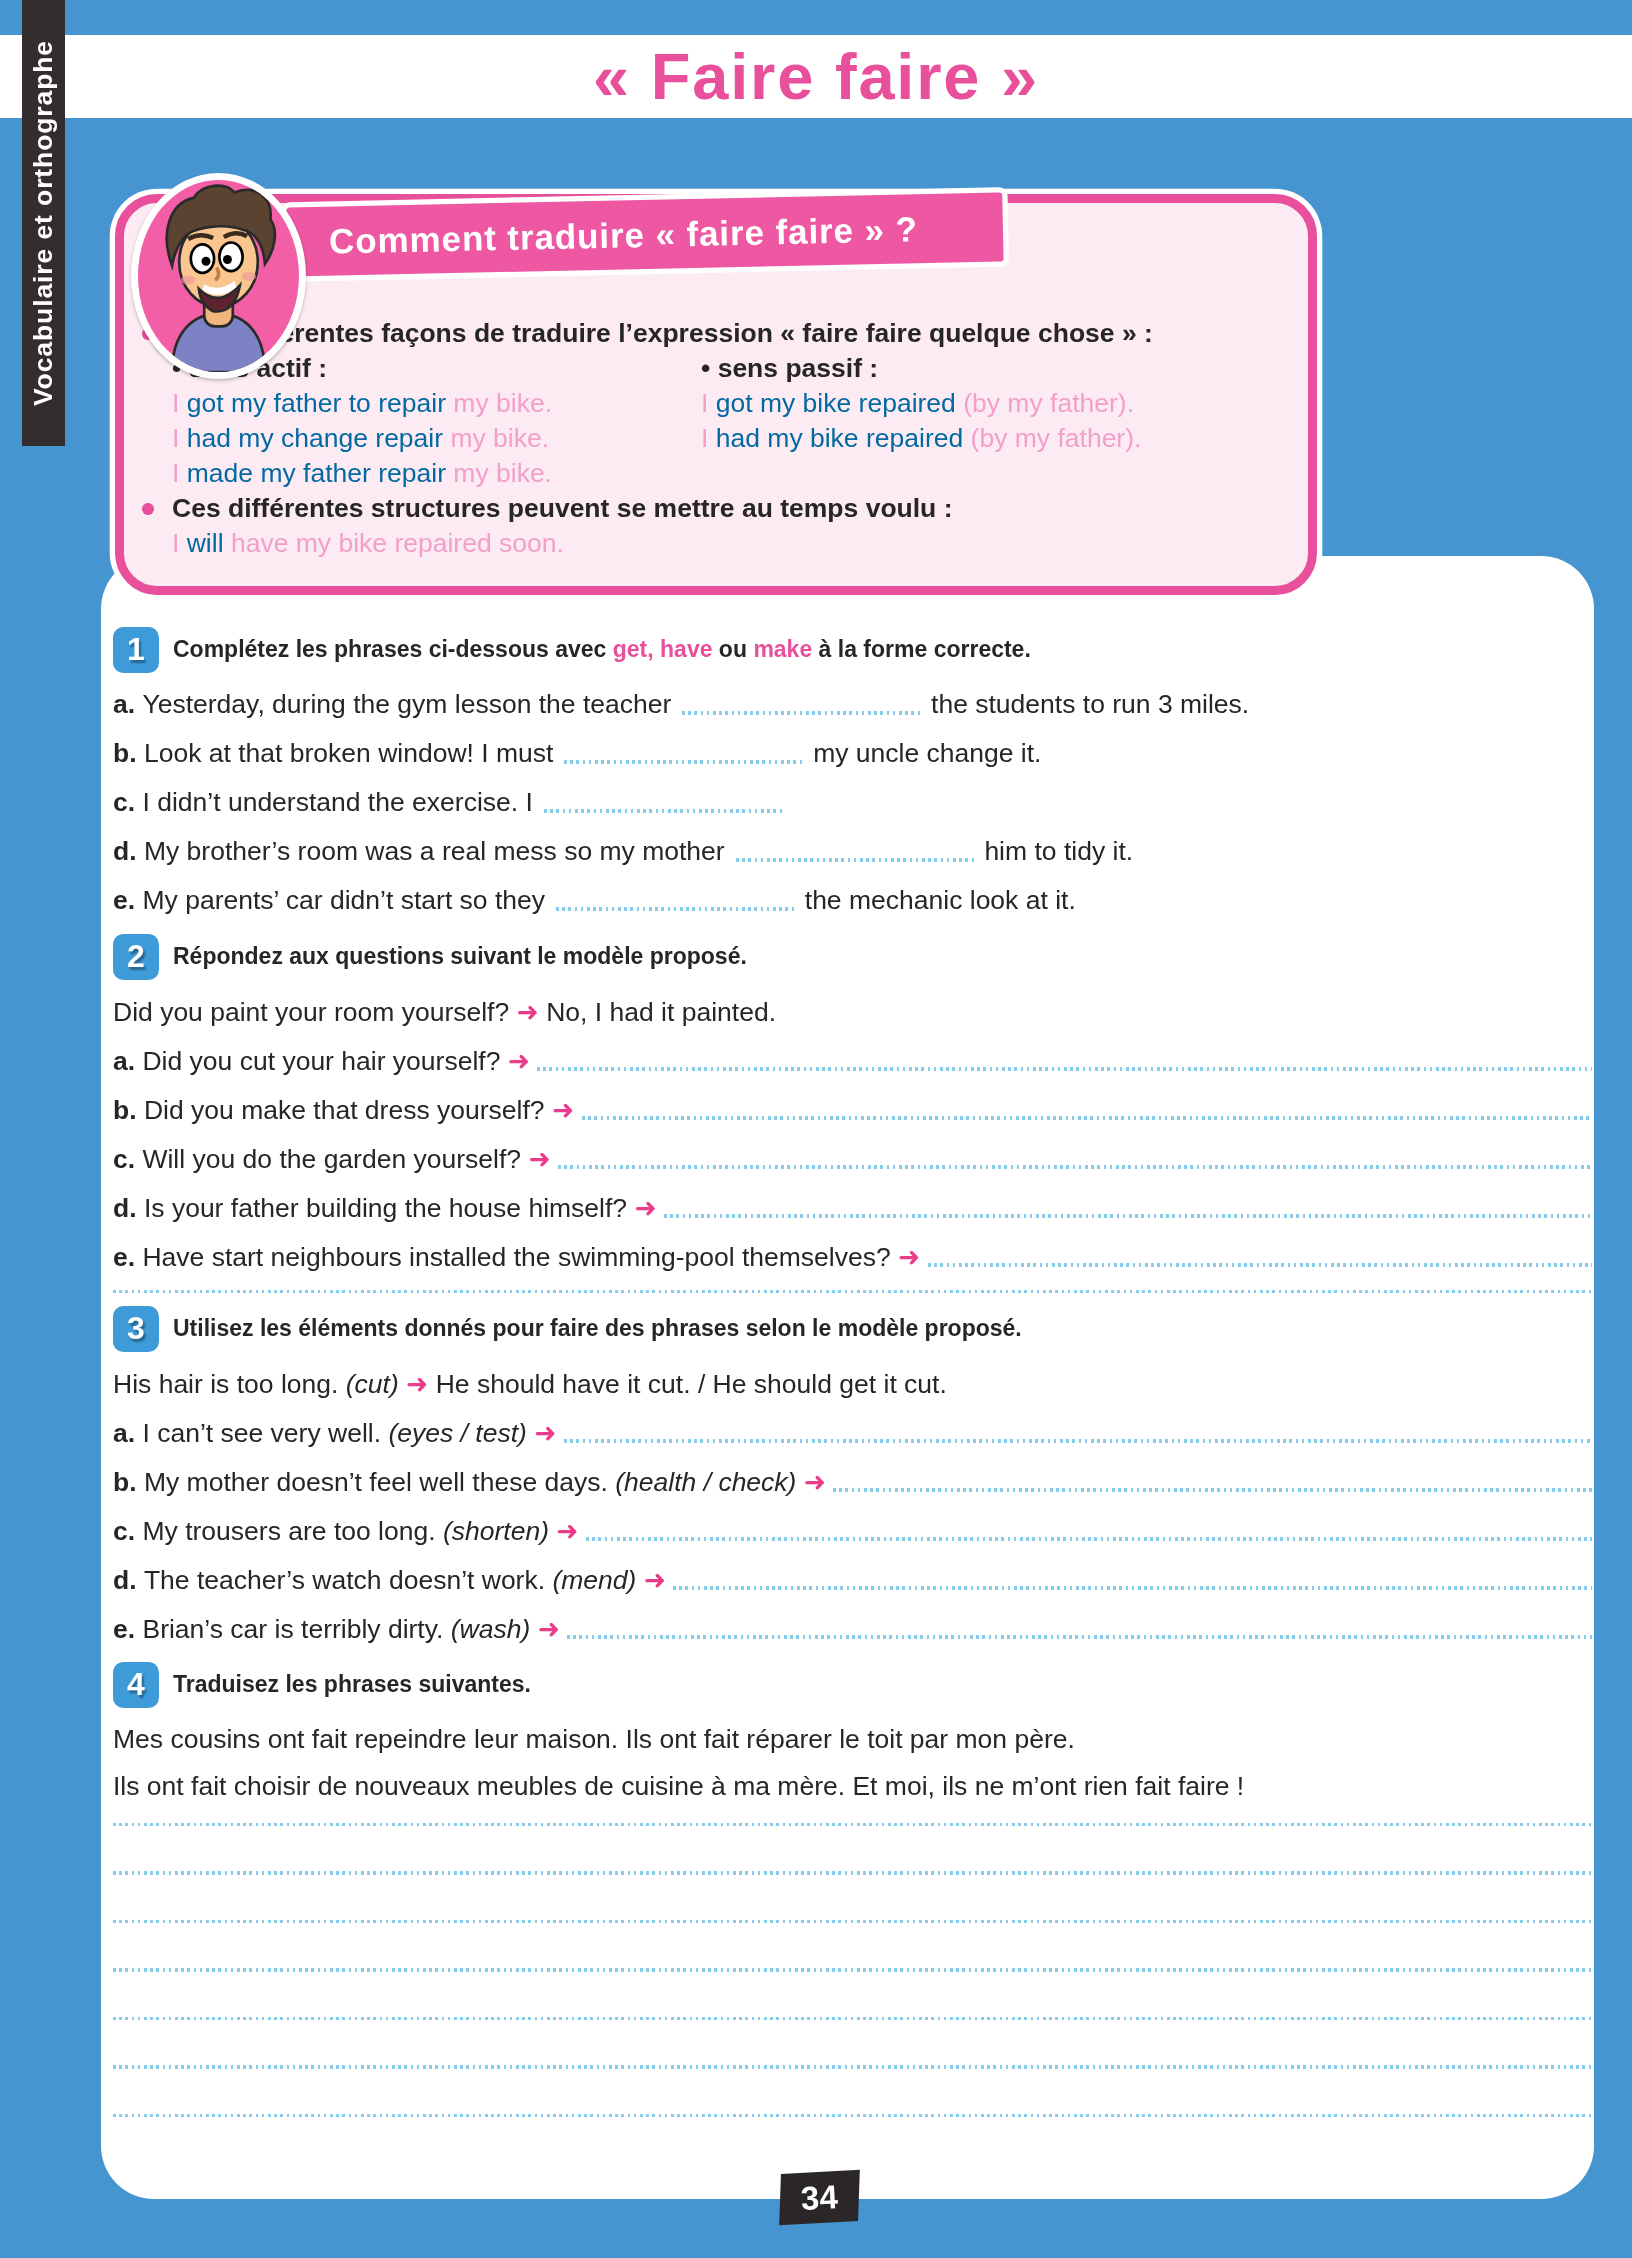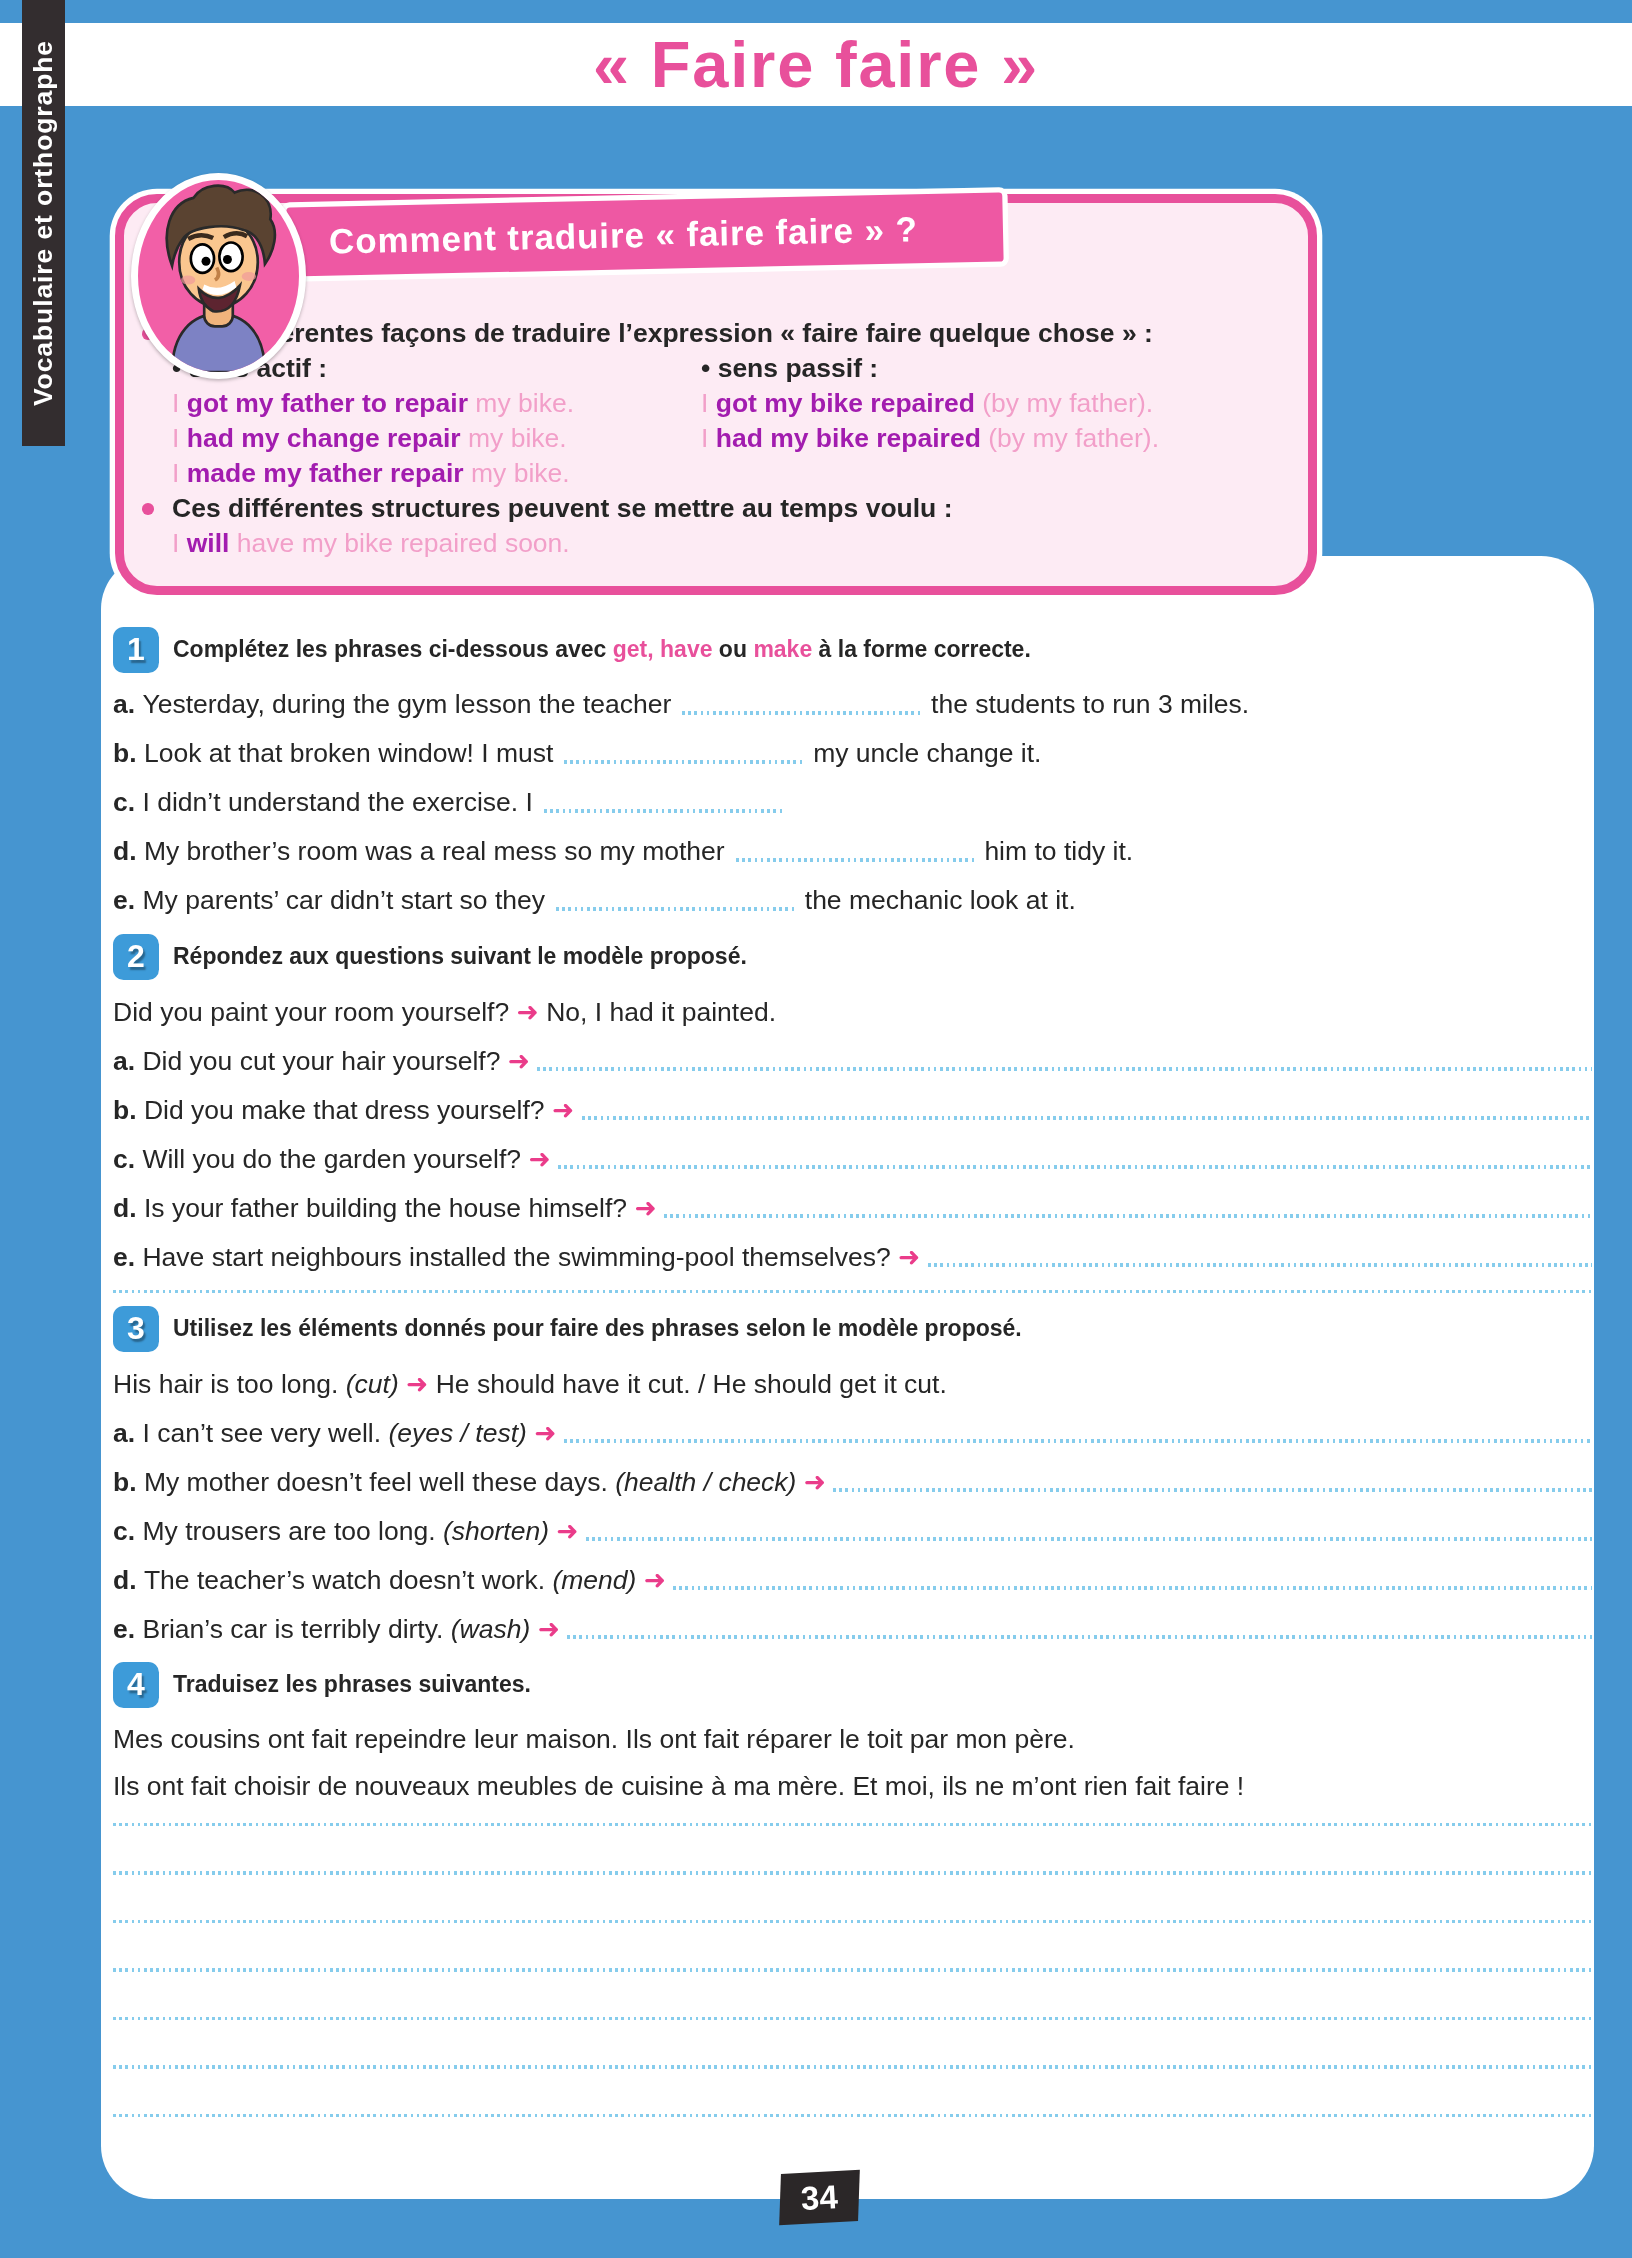--- a/index.html
+++ b/index.html
@@ -2,21 +2,21 @@
 <html style="font-size:14px"><head>
 <meta charset="utf-8">
 <style>
   html,body{margin:0;padding:0;background:#9db6c8;}
   .page{
     position:relative;width:1632px;height:2258px;margin:0 auto;
     background:#4695d0;overflow:hidden;
     font-family:"Liberation Sans","DejaVu Sans",sans-serif;color:#262626;
   }
   
-  .band{position:absolute;left:0;top:23px;width:100%;height:83px;background:#ffffff;
+  .band{position:absolute;left:0;top:35px;width:100%;height:83px;background:#ffffff;
         display:flex;align-items:center;justify-content:center;z-index:1;}
   .band-title{font-size:65px;font-weight:bold;color:#e8509b;letter-spacing:1.8px;white-space:nowrap;}
   
   .sidebar{position:absolute;left:22px;top:0;width:43px;height:446px;background:#332d2f;
            display:flex;align-items:center;justify-content:center;z-index:5;}
   .sidebar-label{writing-mode:vertical-rl;transform:rotate(180deg);color:#fff;
                  font-weight:bold;font-size:26.5px;letter-spacing:0.9px;white-space:nowrap;}
   
   .panel{position:absolute;left:101px;top:556px;width:1493px;height:1643px;
          background:#ffffff;border-radius:53px;z-index:1;}
@@ -45,21 +45,21 @@
   .ex-header{display:flex;align-items:center;gap:14px;margin-bottom:16px;}
   .badge{width:46px;height:46px;border-radius:10.6px;background:#3d9bd9;flex:0 0 auto;
          color:#fff;font-size:32px;font-weight:bold;display:flex;align-items:center;justify-content:center;
          text-shadow:1.8px 2.6px 1.8px rgba(0,0,0,.35);}
   .ex-title{font-size:23px;font-weight:bold;white-space:pre;}
   .mt10{margin-top:8.8px;} .mt14{margin-top:12.4px;} .mt16{margin-top:14px;}
   .ex-line{display:flex;align-items:baseline;white-space:pre;height:32px;margin-bottom:17px;}
   .para{height:32px;margin-bottom:15px;white-space:pre;}
   .seg-bold{font-weight:bold;}
   .seg-pink{color:#e8509b;}
-  .seg-pinkbold{font-weight:bold;color:#a21caf;}
+  .seg-pinkbold{font-weight:normal;color:#0369a1;}
   .seg-italic{font-style:italic;}
   .seg-arrow{color:#ea3c8a;font-weight:bold;}
   .seg-blank{display:inline-block;width:238px;height:3.5px;align-self:flex-end;margin:0 3.5px 6.2px 3.5px;
              background:repeating-linear-gradient(90deg,#86ccec 0 2.6px,transparent 2.6px 6.2px);}
   .seg-fill{flex:1 1 auto;min-width:35px;height:3.5px;align-self:flex-end;margin-bottom:6.2px;
             background:repeating-linear-gradient(90deg,#86ccec 0 2.6px,transparent 2.6px 6.2px);}
   .dot-line{height:3.5px;margin-bottom:45px;
             background:repeating-linear-gradient(90deg,#86ccec 0 2.6px,transparent 2.6px 6.2px);}
   .dot-line.single{margin-top:5.3px;margin-bottom:0;}
   .blanks{margin-top:20px;}

